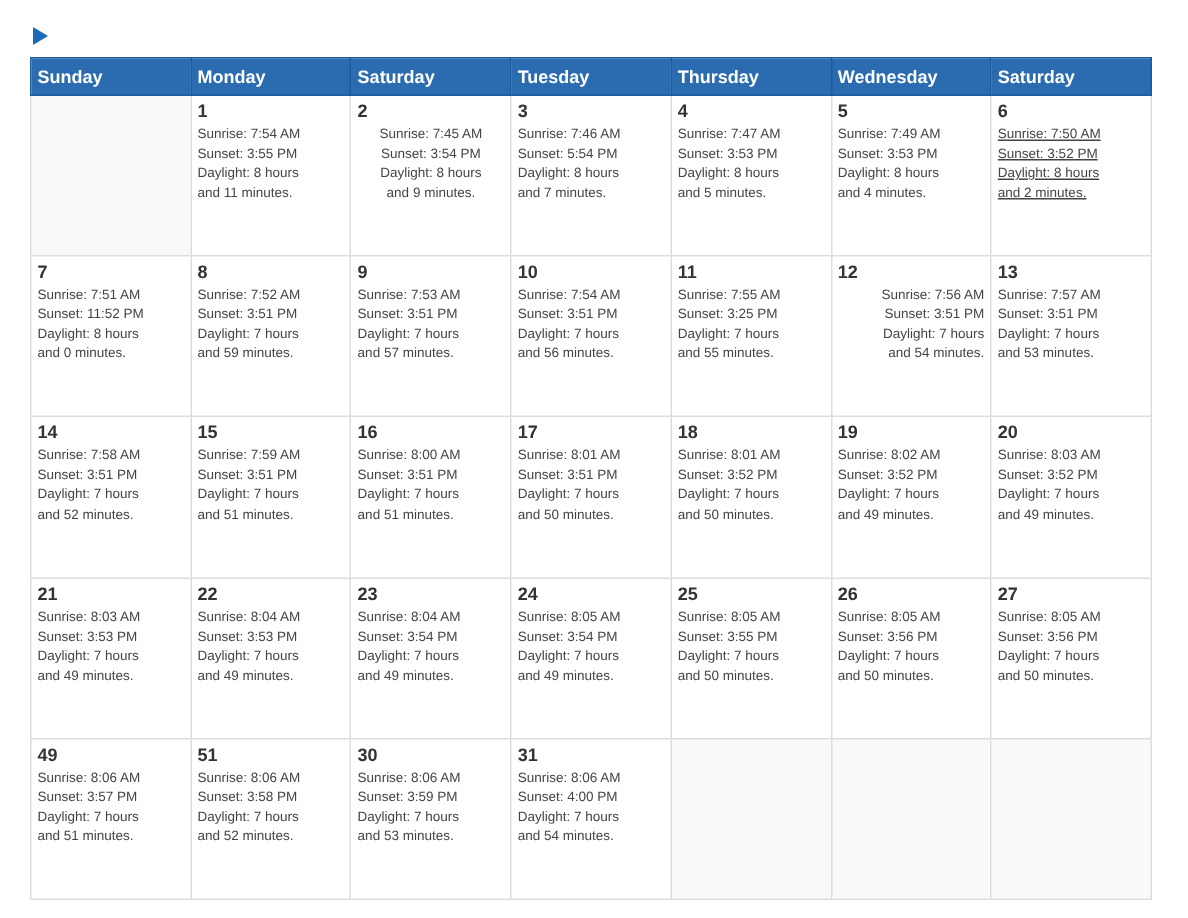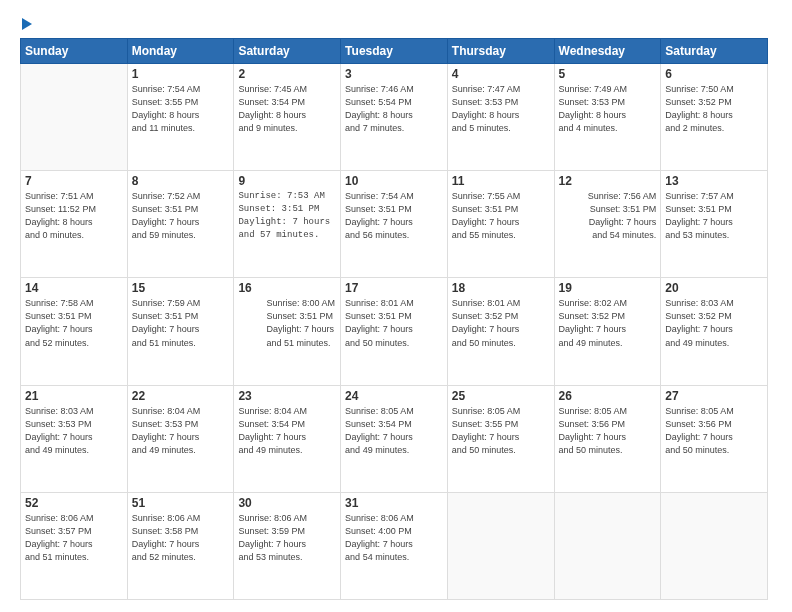--- a/index.html
+++ b/index.html
@@ -146,21 +146,21 @@
           <td class="empty"></td>
           <td>
             <span class="day-number">1</span>
             <div class="day-info" style="white-space: pre-line;">Sunrise: 7:54 AM
 Sunset: 3:55 PM
 Daylight: 8 hours
 and 11 minutes.</div>
           </td>
           <td>
             <span class="day-number">2</span>
-            <div class="day-info" style="white-space: pre-line;">Sunrise: 7:45 AM
+            <div class="day-info" style="white-space: pre-line; text-align: center;">Sunrise: 7:45 AM
 Sunset: 3:54 PM
 Daylight: 8 hours
 and 9 minutes.</div>
           </td>
           <td>
             <span class="day-number">3</span>
             <div class="day-info" style="white-space: pre-line;">Sunrise: 7:46 AM
 Sunset: 5:54 PM
 Daylight: 8 hours
 and 7 minutes.</div>
@@ -174,21 +174,21 @@
           </td>
           <td>
             <span class="day-number">5</span>
             <div class="day-info" style="white-space: pre-line;">Sunrise: 7:49 AM
 Sunset: 3:53 PM
 Daylight: 8 hours
 and 4 minutes.</div>
           </td>
           <td>
             <span class="day-number">6</span>
-            <div class="day-info" style="white-space: pre-line;">Sunrise: 7:50 AM
+            <div class="day-info" style="white-space: pre-line; text-decoration: underline;">Sunrise: 7:50 AM
 Sunset: 3:52 PM
 Daylight: 8 hours
 and 2 minutes.</div>
           </td>
         </tr>
         <tr>
           <td>
             <span class="day-number">7</span>
             <div class="day-info" style="white-space: pre-line;">Sunrise: 7:51 AM
 Sunset: 11:52 PM
@@ -197,36 +197,36 @@
           </td>
           <td>
             <span class="day-number">8</span>
             <div class="day-info" style="white-space: pre-line;">Sunrise: 7:52 AM
 Sunset: 3:51 PM
 Daylight: 7 hours
 and 59 minutes.</div>
           </td>
           <td>
             <span class="day-number">9</span>
-            <div class="day-info" style="white-space: pre-line; font-family: Liberation Mono, monospace;">Sunrise: 7:53 AM
+            <div class="day-info" style="white-space: pre-line;">Sunrise: 7:53 AM
 Sunset: 3:51 PM
 Daylight: 7 hours
 and 57 minutes.</div>
           </td>
           <td>
             <span class="day-number">10</span>
             <div class="day-info" style="white-space: pre-line;">Sunrise: 7:54 AM
 Sunset: 3:51 PM
 Daylight: 7 hours
 and 56 minutes.</div>
           </td>
           <td>
             <span class="day-number">11</span>
             <div class="day-info" style="white-space: pre-line;">Sunrise: 7:55 AM
-Sunset: 3:51 PM
+Sunset: 3:25 PM
 Daylight: 7 hours
 and 55 minutes.</div>
           </td>
           <td>
             <span class="day-number">12</span>
             <div class="day-info" style="white-space: pre-line; text-align: right;">Sunrise: 7:56 AM
 Sunset: 3:51 PM
 Daylight: 7 hours
 and 54 minutes.</div>
           </td>
@@ -248,21 +248,21 @@
           </td>
           <td>
             <span class="day-number">15</span>
             <div class="day-info" style="white-space: pre-line;">Sunrise: 7:59 AM
 Sunset: 3:51 PM
 Daylight: 7 hours
 and 51 minutes.</div>
           </td>
           <td>
             <span class="day-number">16</span>
-            <div class="day-info" style="white-space: pre-line; margin-left: 28px;">Sunrise: 8:00 AM
+            <div class="day-info" style="white-space: pre-line;">Sunrise: 8:00 AM
 Sunset: 3:51 PM
 Daylight: 7 hours
 and 51 minutes.</div>
           </td>
           <td>
             <span class="day-number">17</span>
             <div class="day-info" style="white-space: pre-line;">Sunrise: 8:01 AM
 Sunset: 3:51 PM
 Daylight: 7 hours
 and 50 minutes.</div>
@@ -335,21 +335,21 @@
           <td>
             <span class="day-number">27</span>
             <div class="day-info" style="white-space: pre-line;">Sunrise: 8:05 AM
 Sunset: 3:56 PM
 Daylight: 7 hours
 and 50 minutes.</div>
           </td>
         </tr>
         <tr>
           <td>
-            <span class="day-number">52</span>
+            <span class="day-number">49</span>
             <div class="day-info" style="white-space: pre-line;">Sunrise: 8:06 AM
 Sunset: 3:57 PM
 Daylight: 7 hours
 and 51 minutes.</div>
           </td>
           <td>
             <span class="day-number">51</span>
             <div class="day-info" style="white-space: pre-line;">Sunrise: 8:06 AM
 Sunset: 3:58 PM
 Daylight: 7 hours

